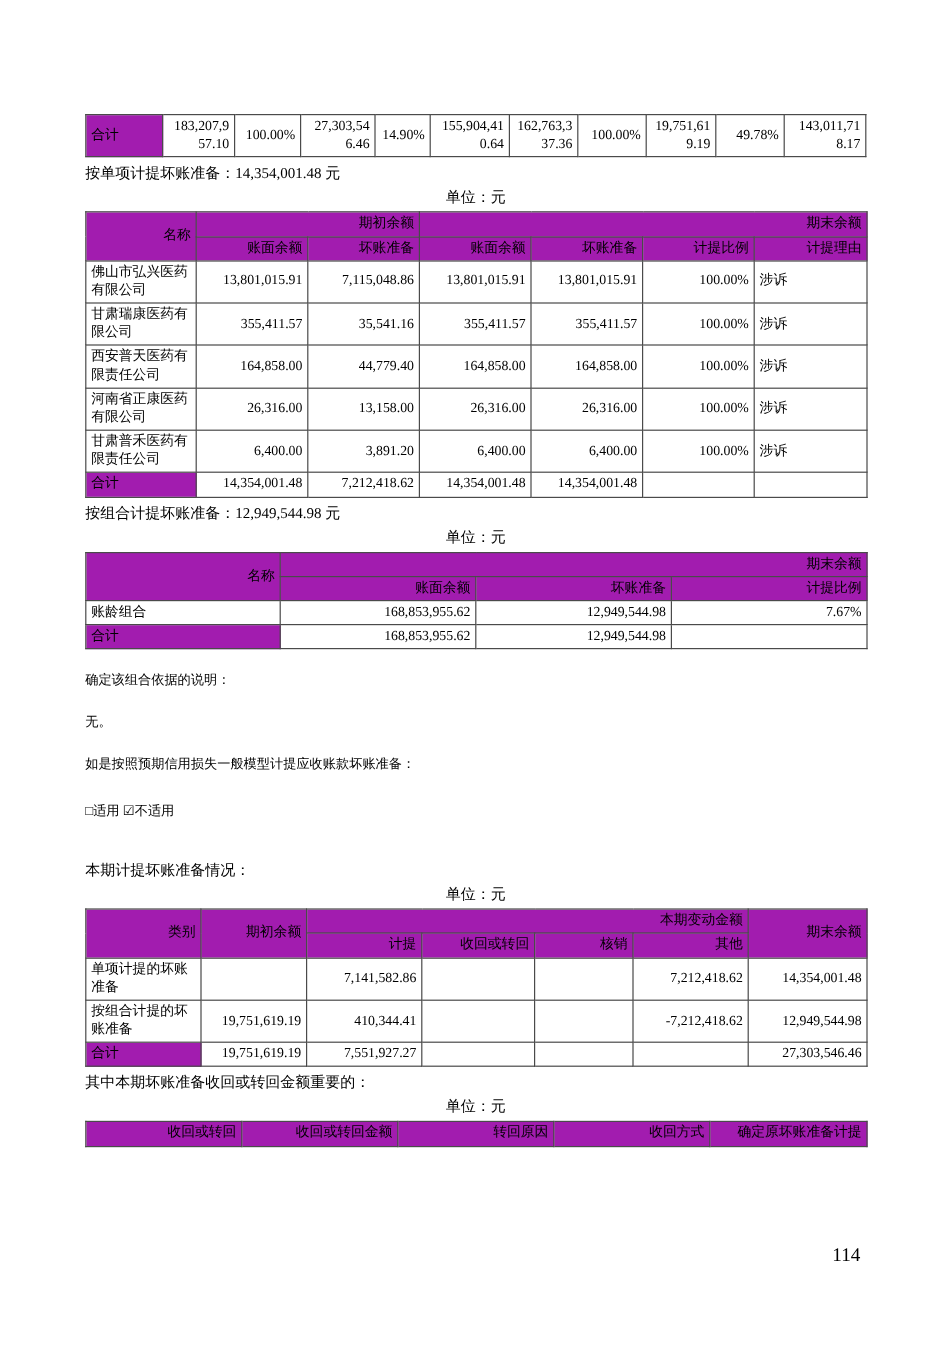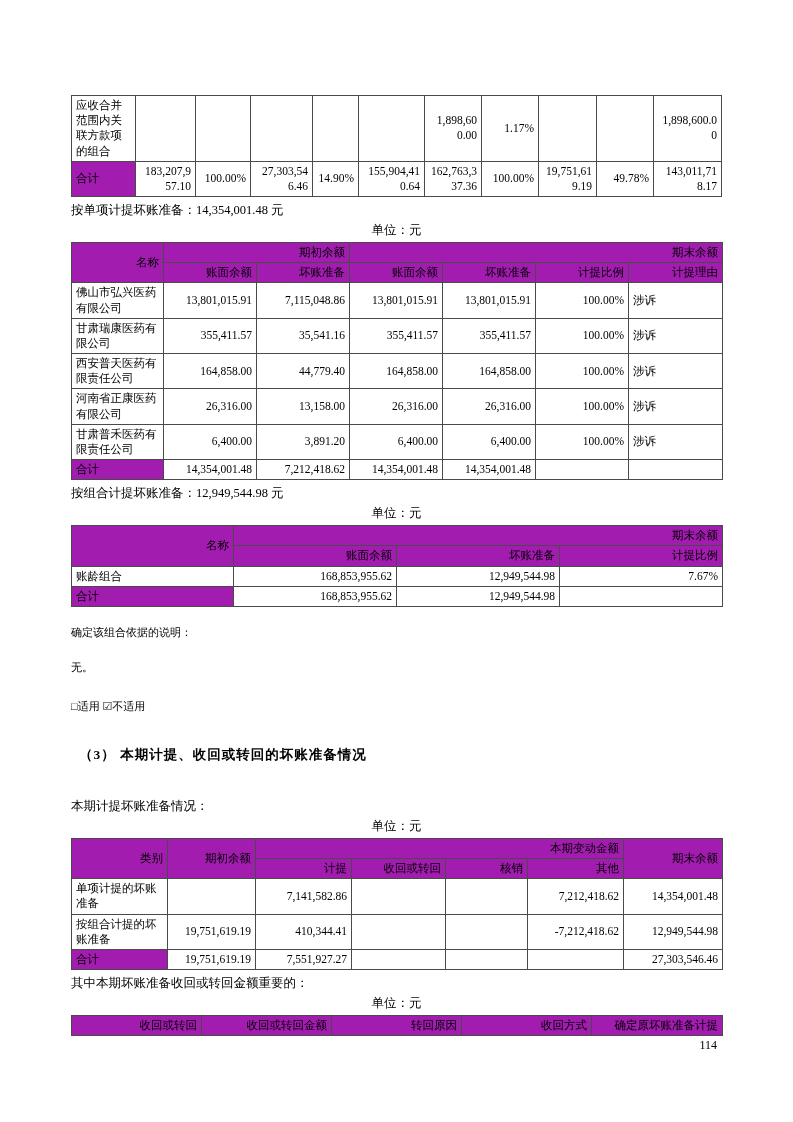--- a/index.html
+++ b/index.html
@@ -29,21 +29,21 @@
   .l { text-align: left; }
 
   .note { font-size: 12.5px; margin: 5px 0 2px 0; }
   .unit { font-size: 12.5px; margin: 3px 0 3px 0; text-align: center; }
   .plain { font-size: 11px; }
   .mt18 { margin-top: 18px; }
   .mt20 { margin-top: 20px; }
   .mt8  { margin-top: 24px; }
   .heading { font-weight: bold; font-size: 13.5px; margin: 32px 0 0 8px; letter-spacing: 1px; }
   .intro { font-size: 12.5px; margin-top: 34px; }
-  .pagenum { position: absolute; right: 76px; top: 1038px; font-size: 12px; }
+  .pagenum { position: absolute; right: 76px; top: 1038px; font-size: 16px; }
   .topgap { padding-top: 95px; }
 </style>
 </head>
 <body>
 
 <div class="page">
   <div class="content topgap">
 
     <table>
       <colgroup>
@@ -53,33 +53,20 @@
           <col style="width:62px">
         <col style="width:46px">
           <col style="width:66px">
           <col style="width:57px">
           <col style="width:57px">
         <col style="width:58px">
           <col style="width:57px">
           <col style="width:68px">
       </colgroup>
       <tbody>
-          <tr>
-        <td class="l">应收合并范围内关联方款项的组合</td>
-        <td class="r"></td>
-        <td class="r"></td>
-        <td class="r"></td>
-        <td class="r"></td>
-        <td class="r"></td>
-        <td class="r">1,898,600.00</td>
-        <td class="r">1.17%</td>
-        <td class="r"></td>
-        <td class="r"></td>
-        <td class="r">1,898,600.00</td>
-      </tr>
       <tr>
         <td class="l g">合计</td>
         <td class="r">183,207,957.10</td>
         <td class="r">100.00%</td>
         <td class="r">27,303,546.46</td>
         <td class="r">14.90%</td>
         <td class="r">155,904,410.64</td>
         <td class="r">162,763,337.36</td>
         <td class="r">100.00%</td>
         <td class="r">19,751,619.19</td>
@@ -203,23 +190,23 @@
         <td class="l g">合计</td>
         <td class="r">168,853,955.62</td>
         <td class="r">12,949,544.98</td>
         <td class="r"></td>
       </tr>
     </tbody>
       </table>
 
     <div class="plain mt18">确定该组合依据的说明：</div>
     <div class="plain mt20">无。</div>
+    <div class="plain mt20">如是按照预期信用损失一般模型计提应收账款坏账准备：</div>
     <div class="plain mt8">□适用 ☑不适用</div>
 
-    <div class="heading">（3）  本期计提、收回或转回的坏账准备情况</div>
 
     <div class="intro">本期计提坏账准备情况：</div>
     <div class="unit">单位：元</div>
 
     <table>
       <colgroup>
         <col style="width:96px">
           <col style="width:88px">
           <col style="width:96px">
           <col style="width:94px">

